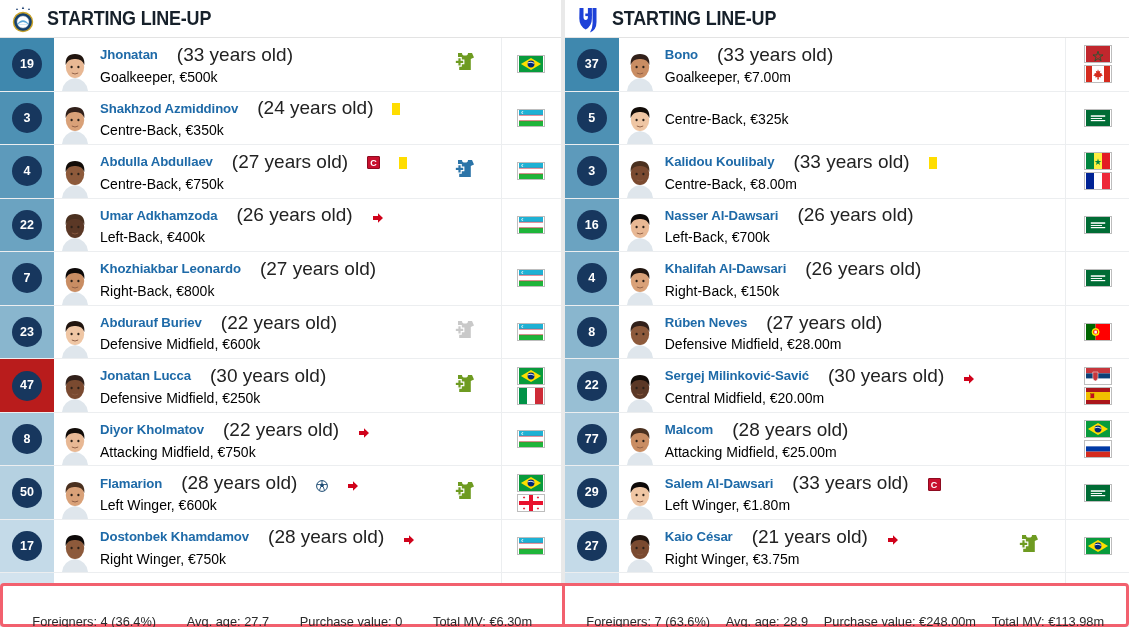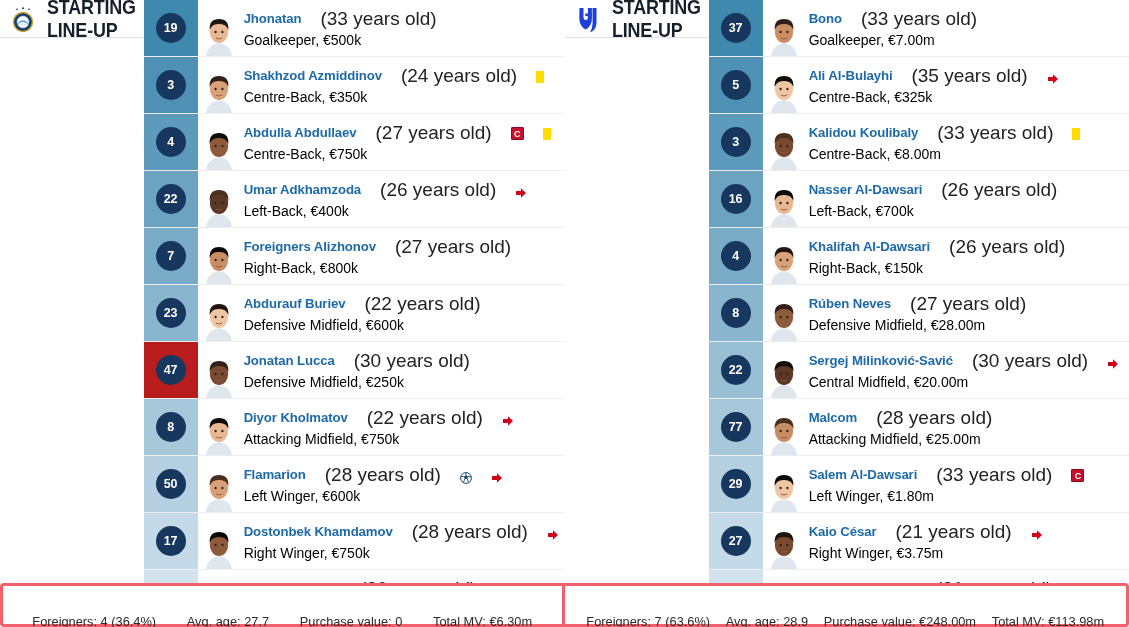--- a/index.html
+++ b/index.html
@@ -6,21 +6,21 @@
   html, body {
     width: 1129px; height: 627px;
     background: #e9e9e9;
     font-family: "Liberation Sans", sans-serif;
     overflow: hidden;
   }
   .page { position: relative; width: 1129px; height: 627px; display: flex; }
   .team-col {
     width: 564.5px; height: 627px;
     background: #ffffff;
-    display: flex; 
+    display: flex; flex-direction: column;
     position: relative;
   }
   .team-col.left { border-right: 4px solid #e9e9e9; width: 565px; }
 
   
   .lineup-header {
     height: 38px; flex: 0 0 38px;
     display: flex; align-items: center;
     padding-left: 8px;
     background: #ffffff;
@@ -325,21 +325,21 @@
               <path d="M4 44 Q5 33 17 31 Q29 33 30 44 Z" fill="#dfe6ec"></path>
               <ellipse cx="17" cy="20" rx="9.2" ry="11" fill="#c98d63"></ellipse>
               <path d="M7.6 18 Q7 7 17 7 Q27 7 26.4 18 Q24 11.5 17 12 Q10 11.5 7.6 18 Z" fill="#0d0908"></path>
               <ellipse cx="13.6" cy="20" rx="1.1" ry="1.3" fill="#2b2119"></ellipse>
               <ellipse cx="20.4" cy="20" rx="1.1" ry="1.3" fill="#2b2119"></ellipse>
               <path d="M13.8 26 Q17 28 20.2 26" stroke="#8a5a42" stroke-width="0.9" fill="none"></path>
             </svg>
           </div>
           <div class="info-cell">
             <div class="pname-line">
-              <a class="pname">Foreigners Alizhonov</a>
+              <a class="pname">Khozhiakbar Leonardo</a>
               <span class="page-txt">(27 years old)</span>
             </div>
             <div class="pos-line">Right-Back, €800k</div>
           </div>
           <div class="ev-cell"></div>
           <div class="flag-cell">
             <span class="flagbox">
               <svg viewBox="0 0 30 20">
                 <rect width="30" height="6.4" fill="#1eb1d4"></rect>
                 <rect y="6.4" width="30" height="7.2" fill="#fff"></rect>
@@ -691,27 +691,20 @@
               <rect width="34" height="44" fill="#ffffff"></rect>
               <path d="M4 44 Q5 33 17 31 Q29 33 30 44 Z" fill="#dfe6ec"></path>
               <ellipse cx="17" cy="20" rx="9.2" ry="11" fill="#efc6a4"></ellipse>
               <path d="M7.6 18 Q7 7 17 7 Q27 7 26.4 18 Q24 11.5 17 12 Q10 11.5 7.6 18 Z" fill="#120c08"></path>
               <ellipse cx="13.6" cy="20" rx="1.1" ry="1.3" fill="#2b2119"></ellipse>
               <ellipse cx="20.4" cy="20" rx="1.1" ry="1.3" fill="#2b2119"></ellipse>
               <path d="M13.8 26 Q17 28 20.2 26" stroke="#8a5a42" stroke-width="0.9" fill="none"></path>
             </svg>
           </div>
           <div class="info-cell">
-            <div class="pname-line">
-              <a class="pname">Ali Al-Bulayhi</a>
-              <span class="page-txt">(35 years old)</span>
-              <span class="red-arrow"><svg viewBox="0 0 12 12" width="12" height="12">
-                  <path d="M1 6 L6 1.2 L6 4 L11 4 L11 8 L6 8 L6 10.8 Z" fill="#d0021b" transform="rotate(180 6 6)"></path>
-                </svg></span>
-            </div>
             <div class="pos-line">Centre-Back, €325k</div>
           </div>
           <div class="ev-cell"></div>
           <div class="flag-cell">
             <span class="flagbox">
               <svg viewBox="0 0 30 20">
                 <rect width="30" height="20" fill="#006c35"></rect>
                 <rect x="6" y="6.6" width="18" height="1.9" fill="#fff"></rect>
                 <rect x="6" y="10" width="14" height="1.2" fill="#fff"></rect>
                 <rect x="6" y="12.5" width="18" height="1.5" fill="#fff"></rect>

